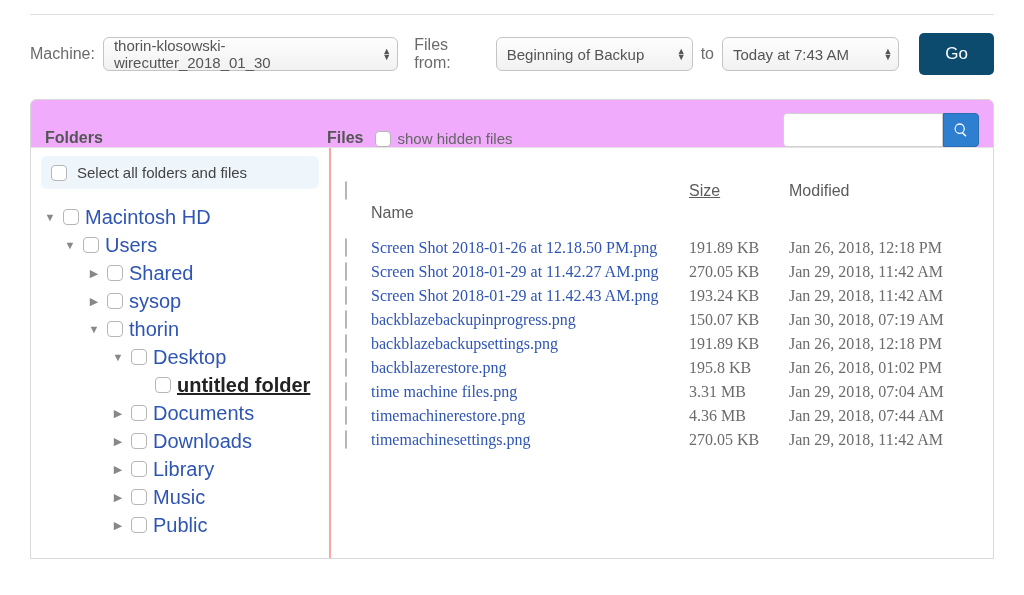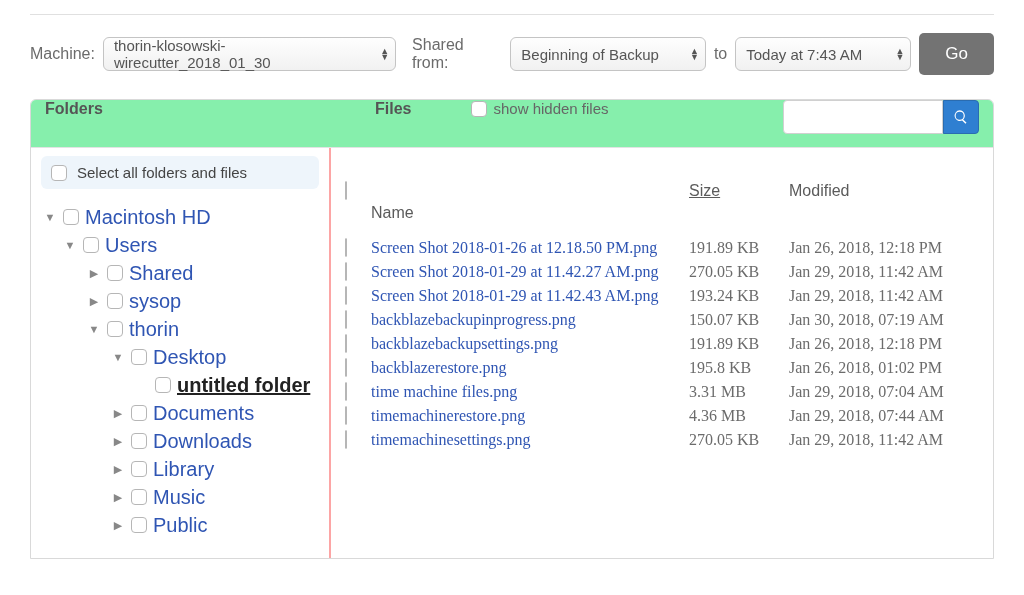--- a/index.html
+++ b/index.html
@@ -43,47 +43,47 @@
   }
   .macselect .arrows {
     display: flex;
     flex-direction: column;
     margin-left: 8px;
     line-height: 6px;
     font-size: 9px;
     color: #555;
   }
   .go-btn {
-    background: #737373;
+    background: #0c4a6e;
     color: #fff;
     border: none;
     border-radius: 5px;
     padding: 0 26px;
     height: 42px;
     font-size: 17px;
     cursor: pointer;
+    margin-left: 12px;
   }
   .panel {
     border: 1px solid #d9d9d9;
     border-radius: 6px 6px 0 0;
     margin: 0 30px;
     height: 460px;
     overflow: hidden;
     background: #fff;
     display: flex;
     flex-direction: column;
   }
   .panel-header {
     display: flex;
-    align-items: flex-start;
-    background: #86efac;
+    align-items: flex-end;
+    background: #f0abfc;
     border-bottom: 1px solid #e3e3e3;
     height: 48px;
     padding: 0 14px;
-    gap: 48px;
   }
   .folders-title {
     width: 282px;
     font-weight: 600;
     color: #555;
     font-size: 16px;
   }
   .files-title {
     font-weight: 600;
     color: #555;
@@ -204,21 +204,21 @@
 
 <div class="filter-bar">
   <label>Machine:</label>
   <div class="macselect" style="width:300px">
     <span>thorin-klosowski-wirecutter_2018_01_30</span>
     <span class="arrows">
         <span>▲</span>
         <span>▼</span>
       </span>
   </div>
-  <label style="margin-left:8px">Shared from:</label>
+  <label style="margin-left:8px">Files from:</label>
   <div class="macselect" style="width:200px">
     <span>Beginning of Backup</span>
     <span class="arrows">
         <span>▲</span>
         <span>▼</span>
       </span>
   </div>
   <label>to</label>
   <div class="macselect" style="width:180px">
     <span>Today at 7:43 AM</span>

